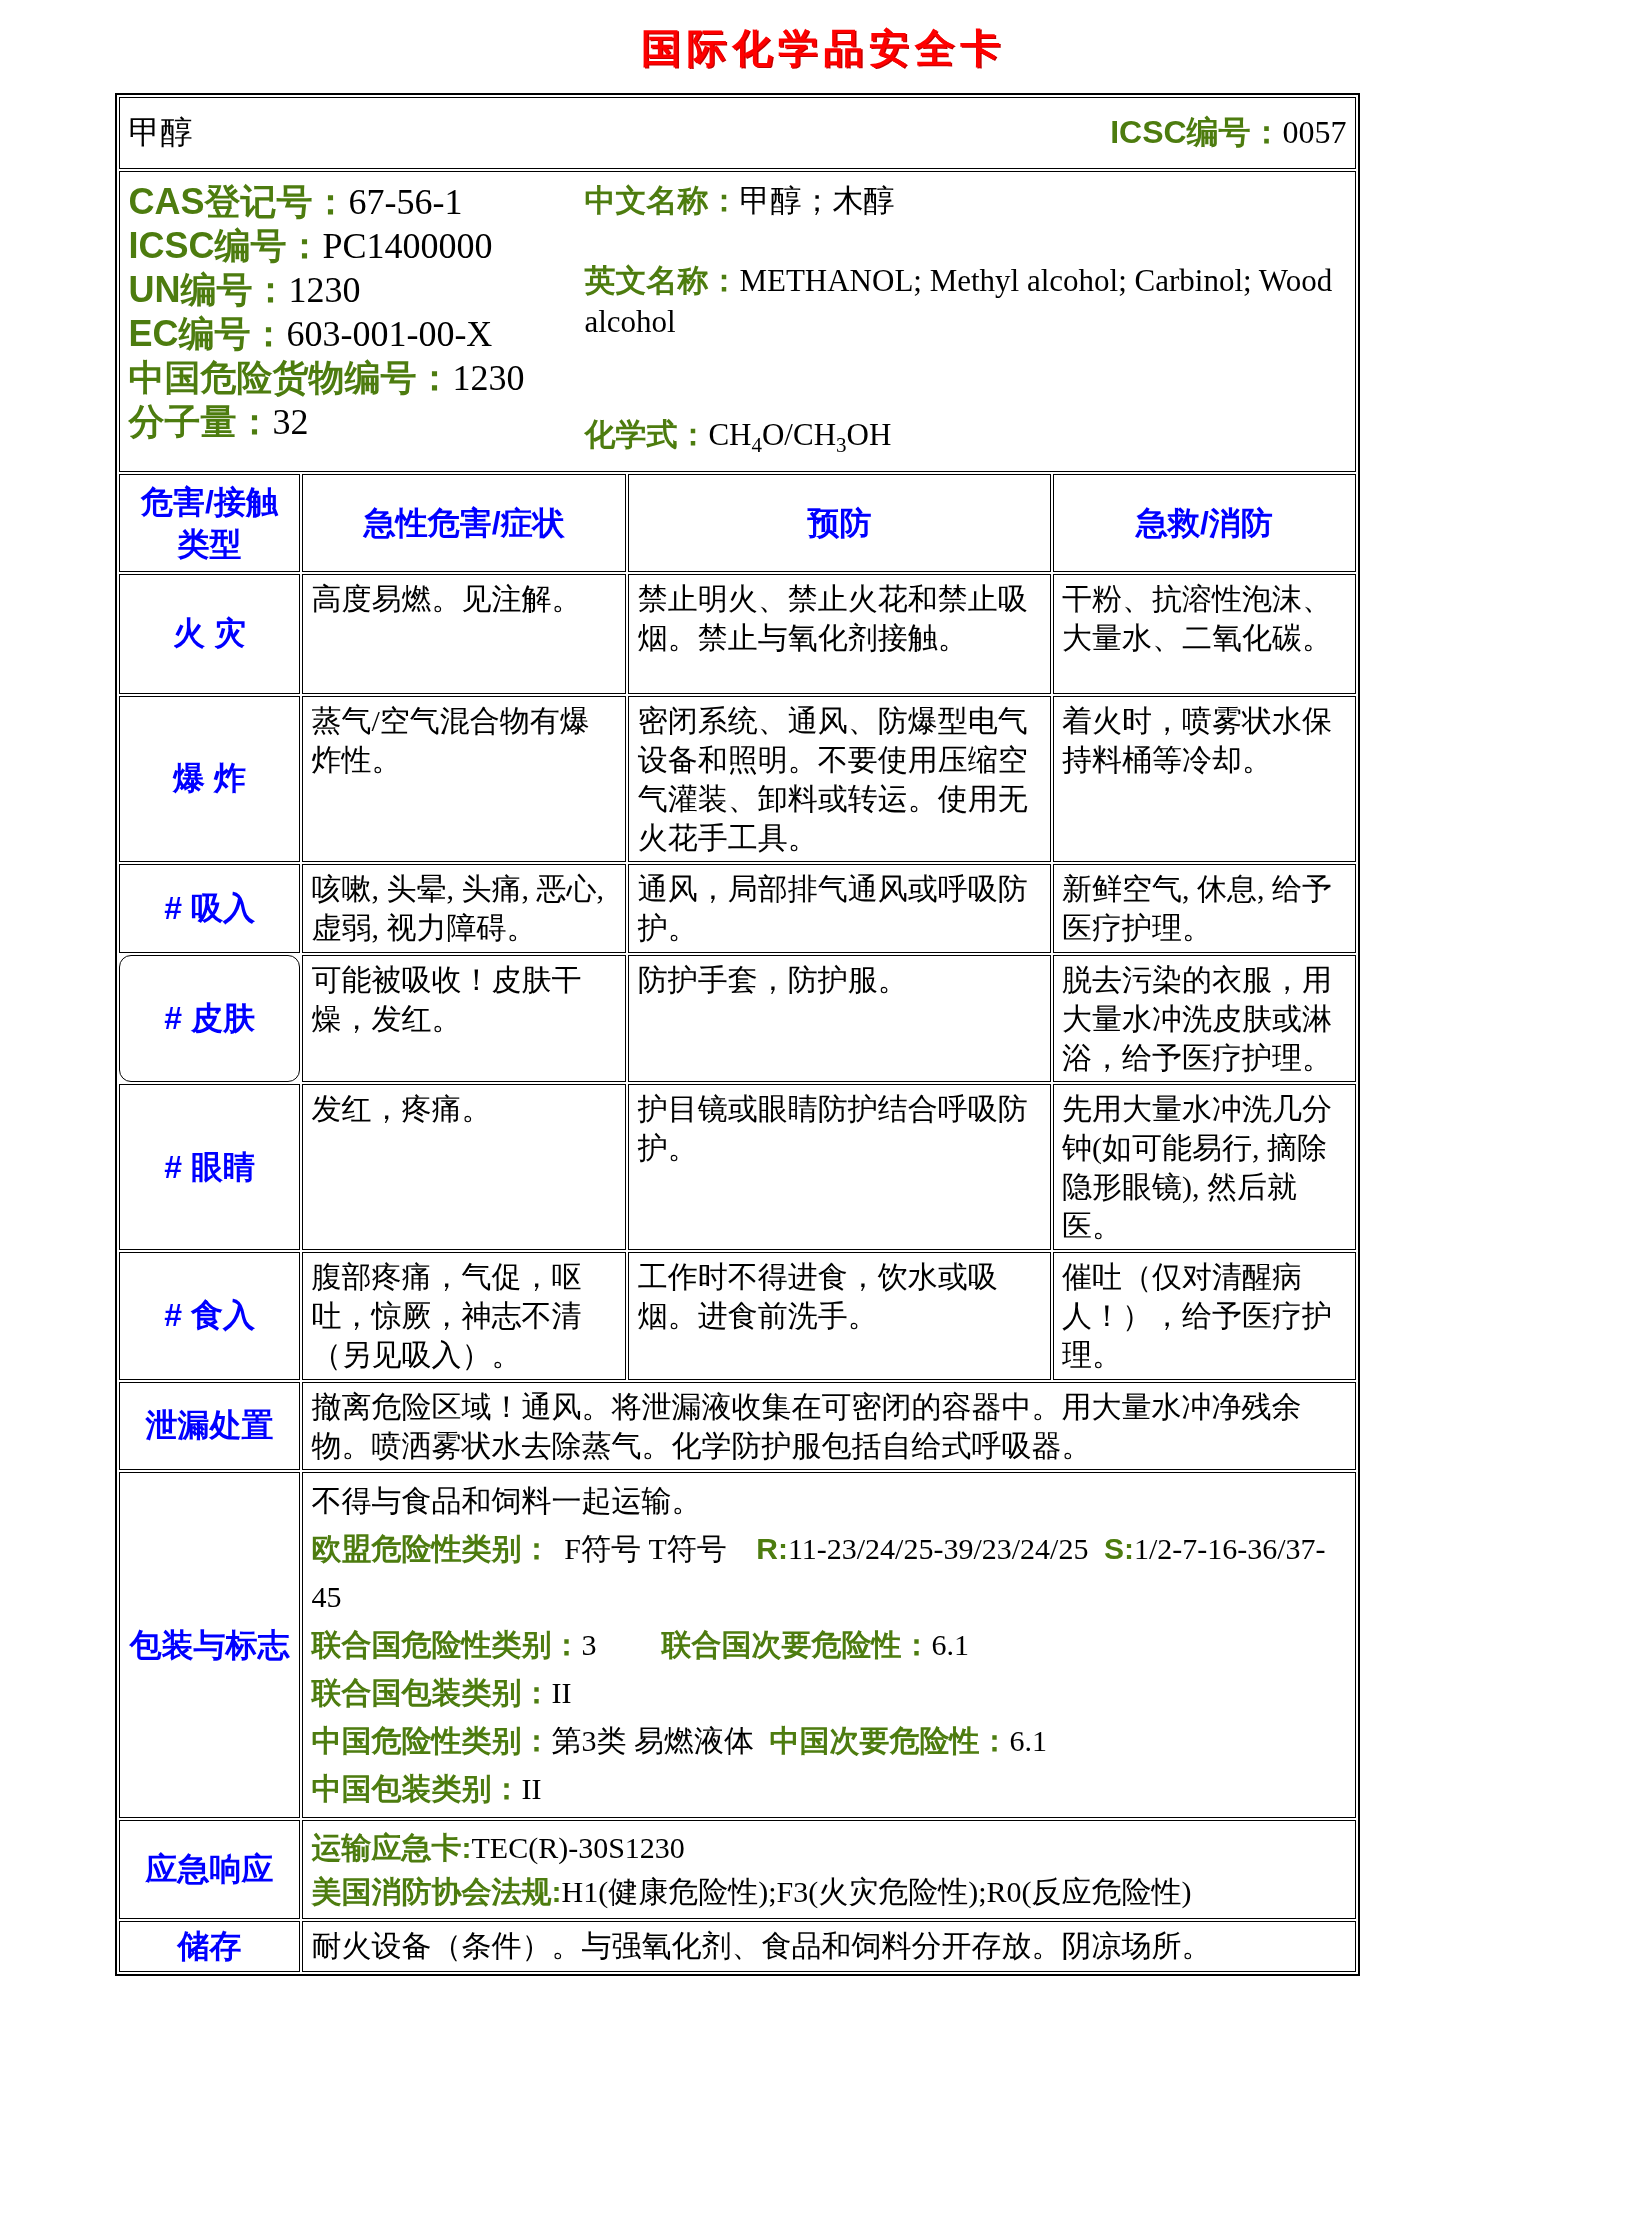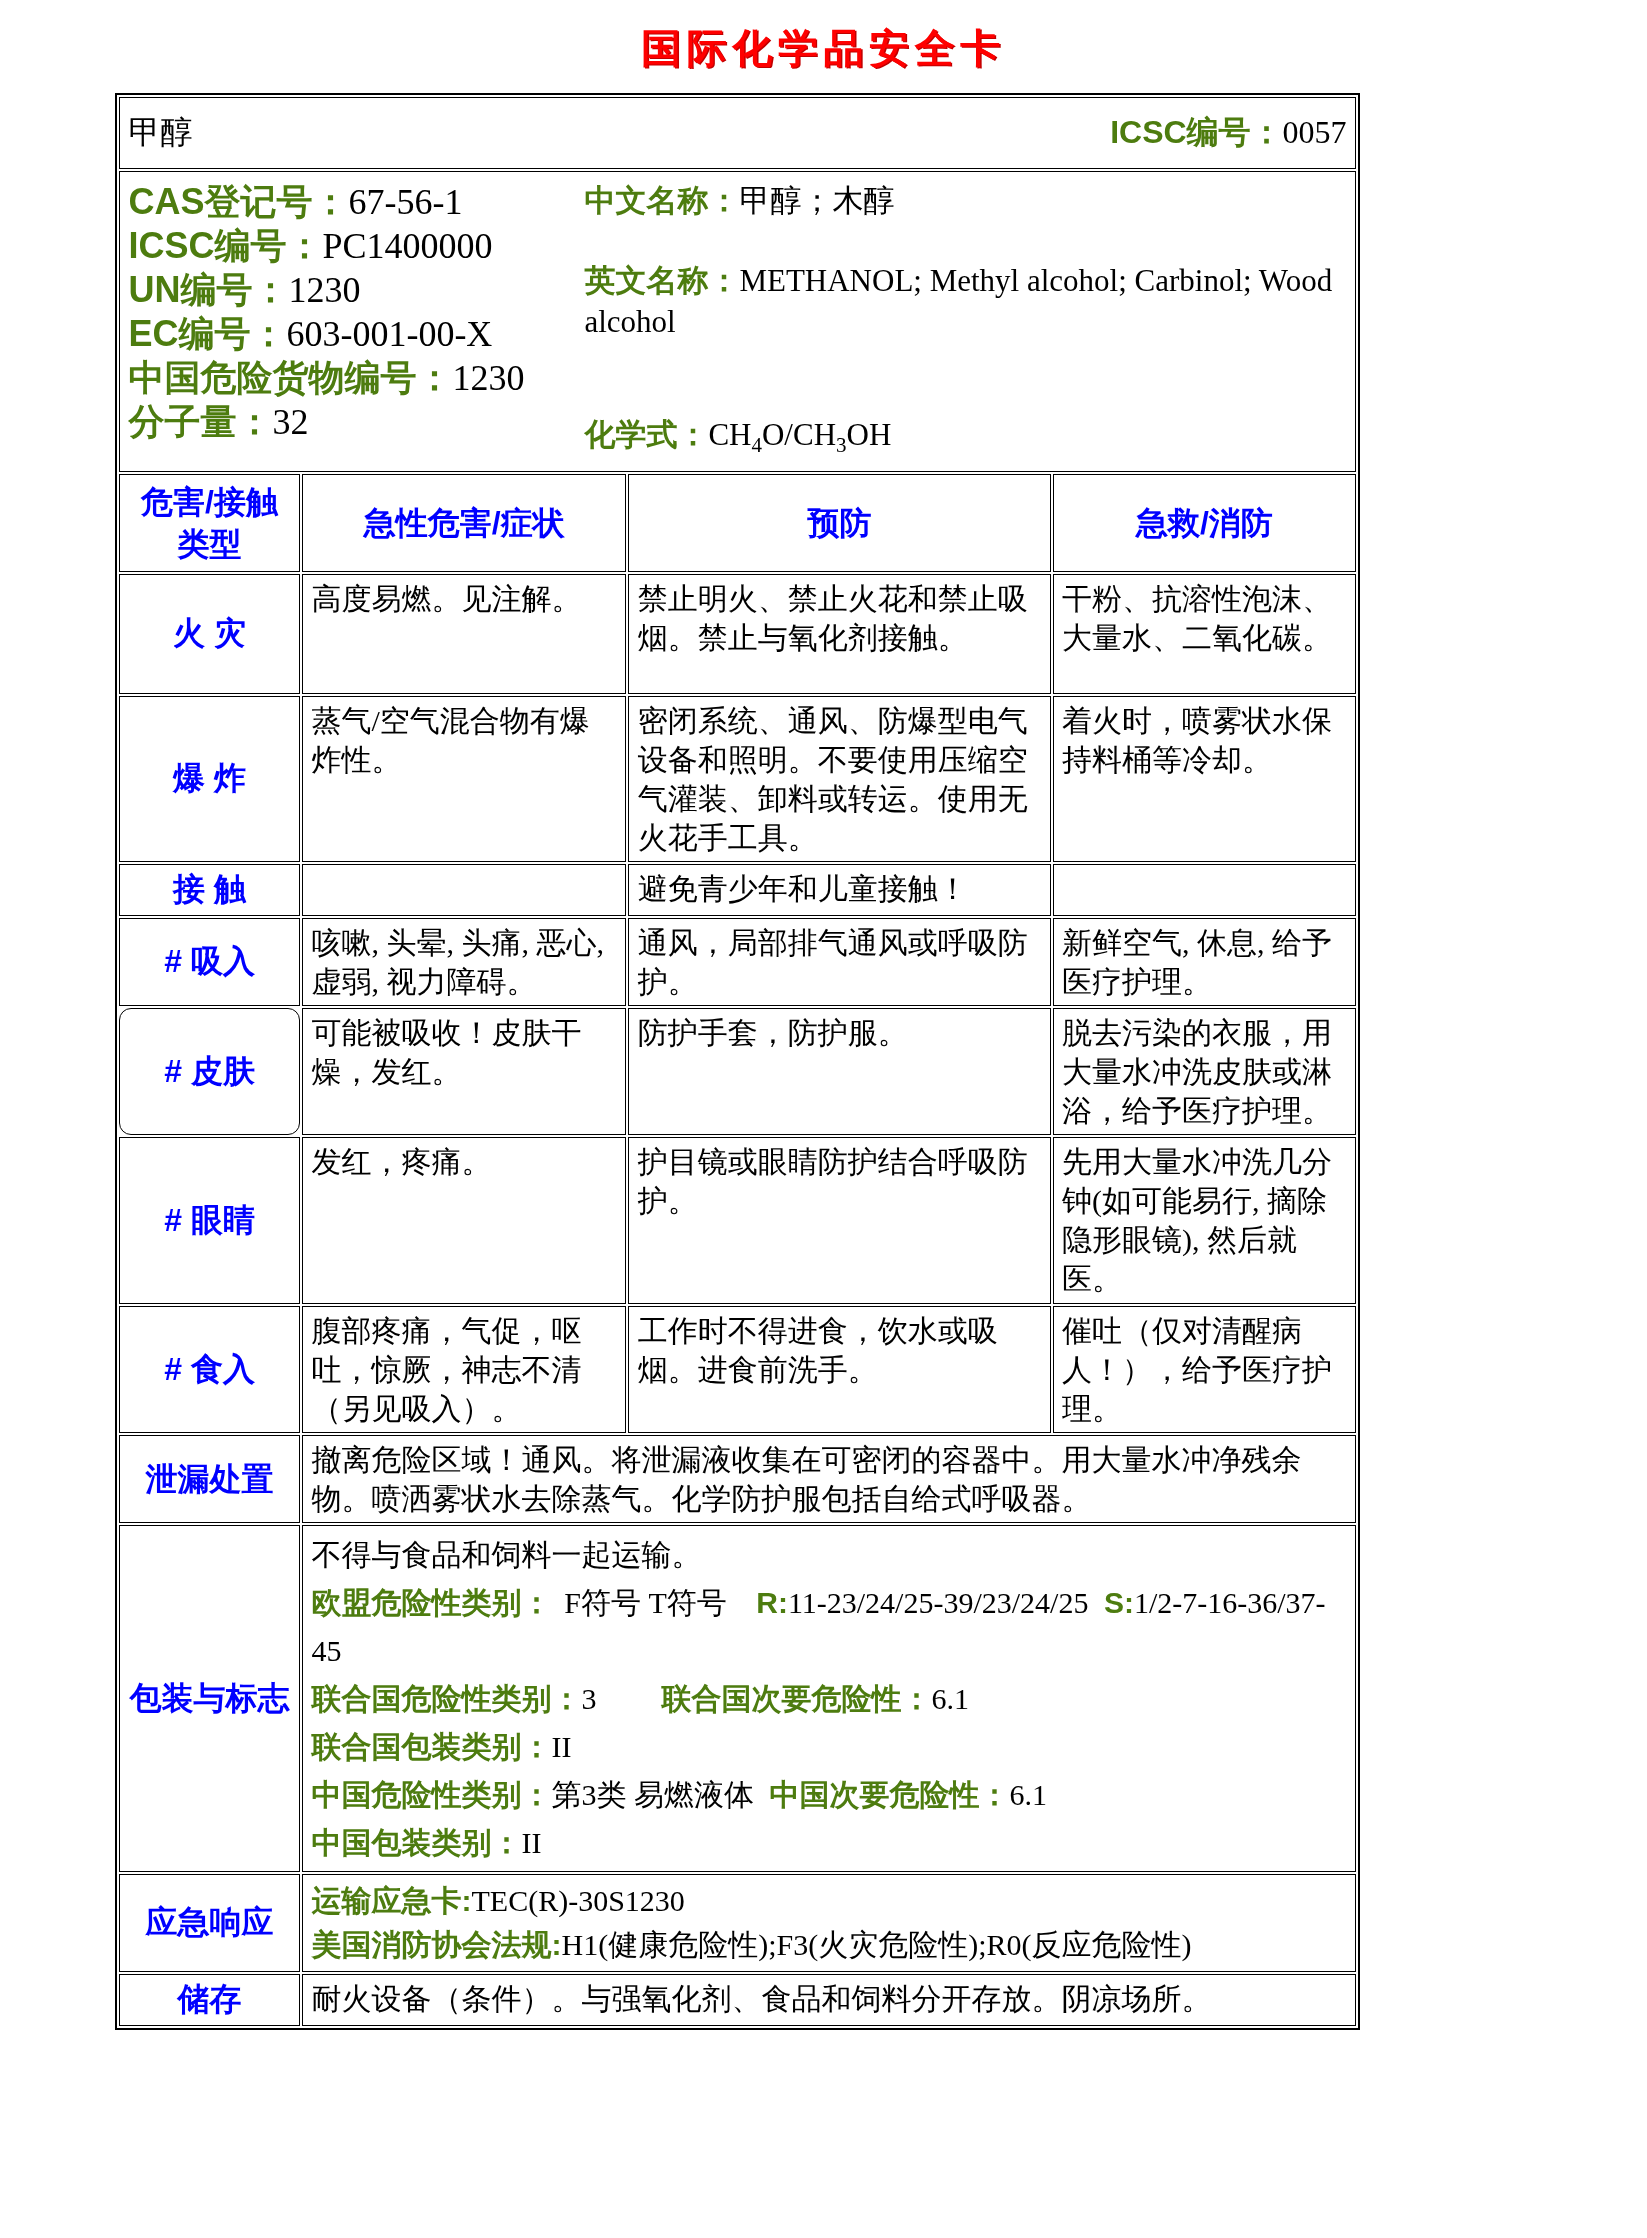--- a/index.html
+++ b/index.html
@@ -109,26 +109,20 @@
     <td class="content">干粉、抗溶性泡沫、大量水、二氧化碳。</td>
   </tr>
 
   <tr>
     <td class="lblcell" style="height:163px;">爆 炸</td>
     <td class="content">蒸气/空气混合物有爆炸性。</td>
     <td class="content">密闭系统、通风、防爆型电气设备和照明。不要使用压缩空气灌装、卸料或转运。使用无火花手工具。</td>
     <td class="content">着火时，喷雾状水保持料桶等冷却。</td>
   </tr>
 
-  <tr>
-    <td class="lblcell" style="height:45px;">接 触</td>
-    <td class="content"></td>
-    <td class="content">避免青少年和儿童接触！</td>
-    <td class="content"></td>
-  </tr>
 
   <tr>
     <td class="lblcell" style="height:69px;"># 吸入</td>
     <td class="content">咳嗽, 头晕, 头痛, 恶心, 虚弱, 视力障碍。</td>
     <td class="content">通风，局部排气通风或呼吸防护。</td>
     <td class="content">新鲜空气, 休息, 给予医疗护理。</td>
   </tr>
 
   <tr>
     <td class="lblcell" style="height:123px;border-radius:12px;"># 皮肤</td>

